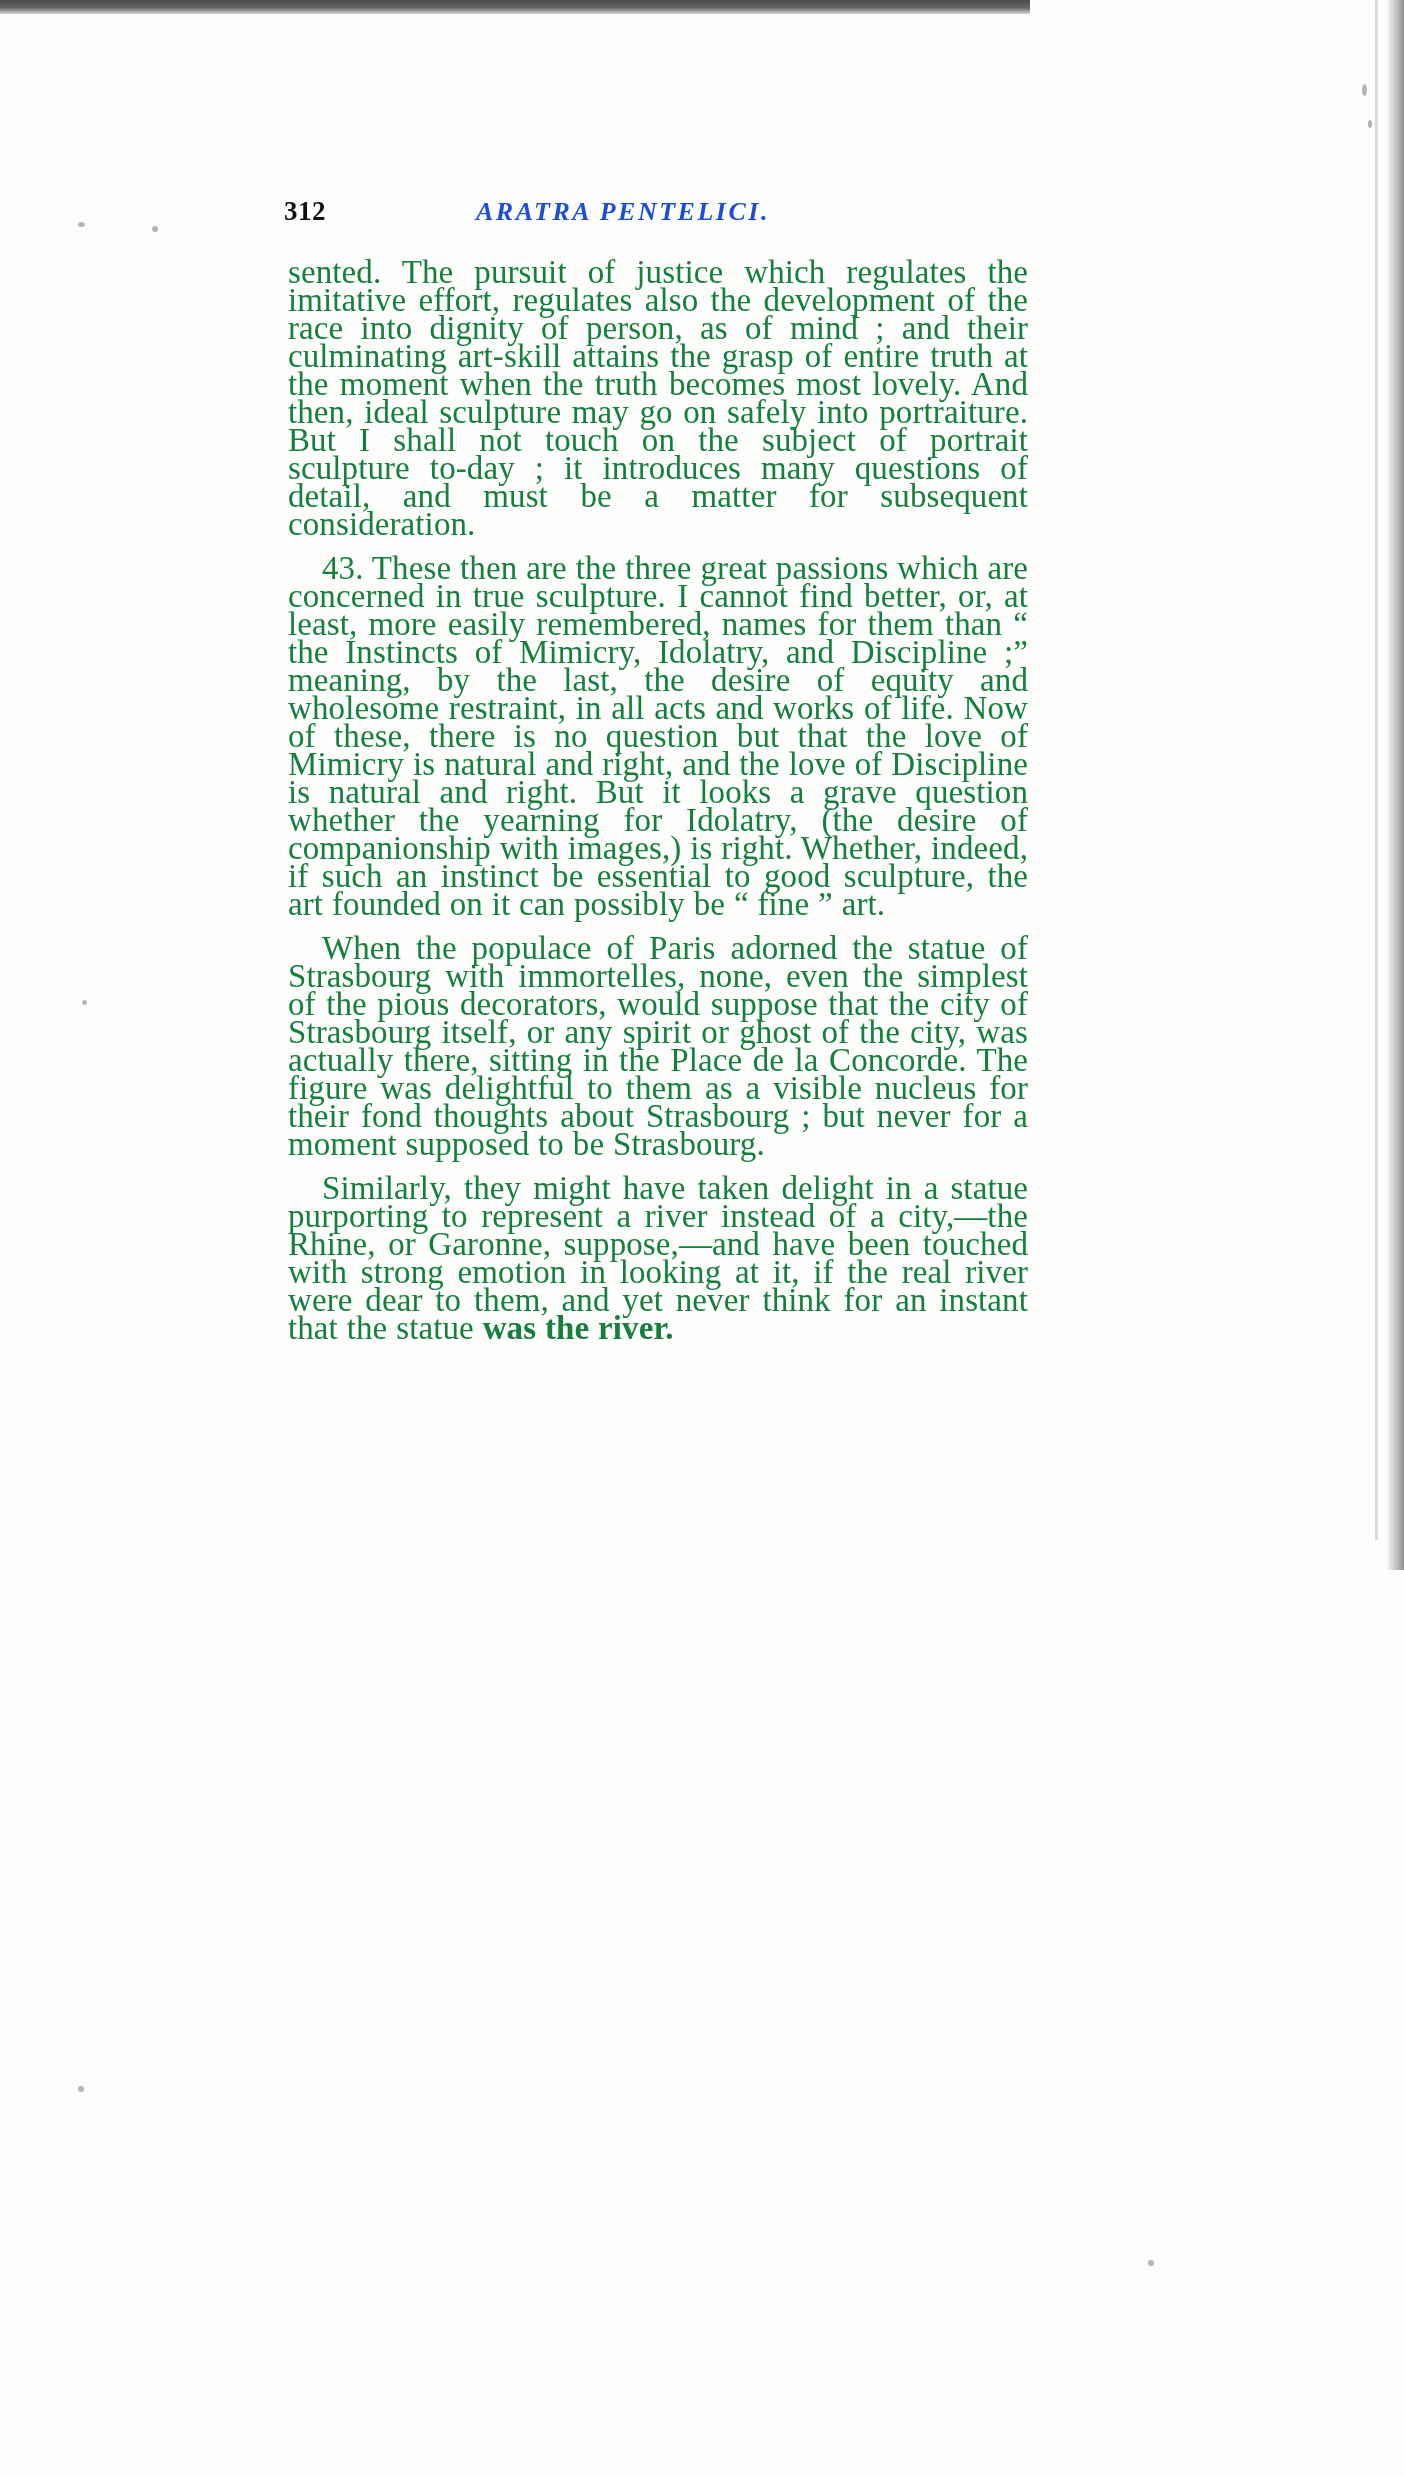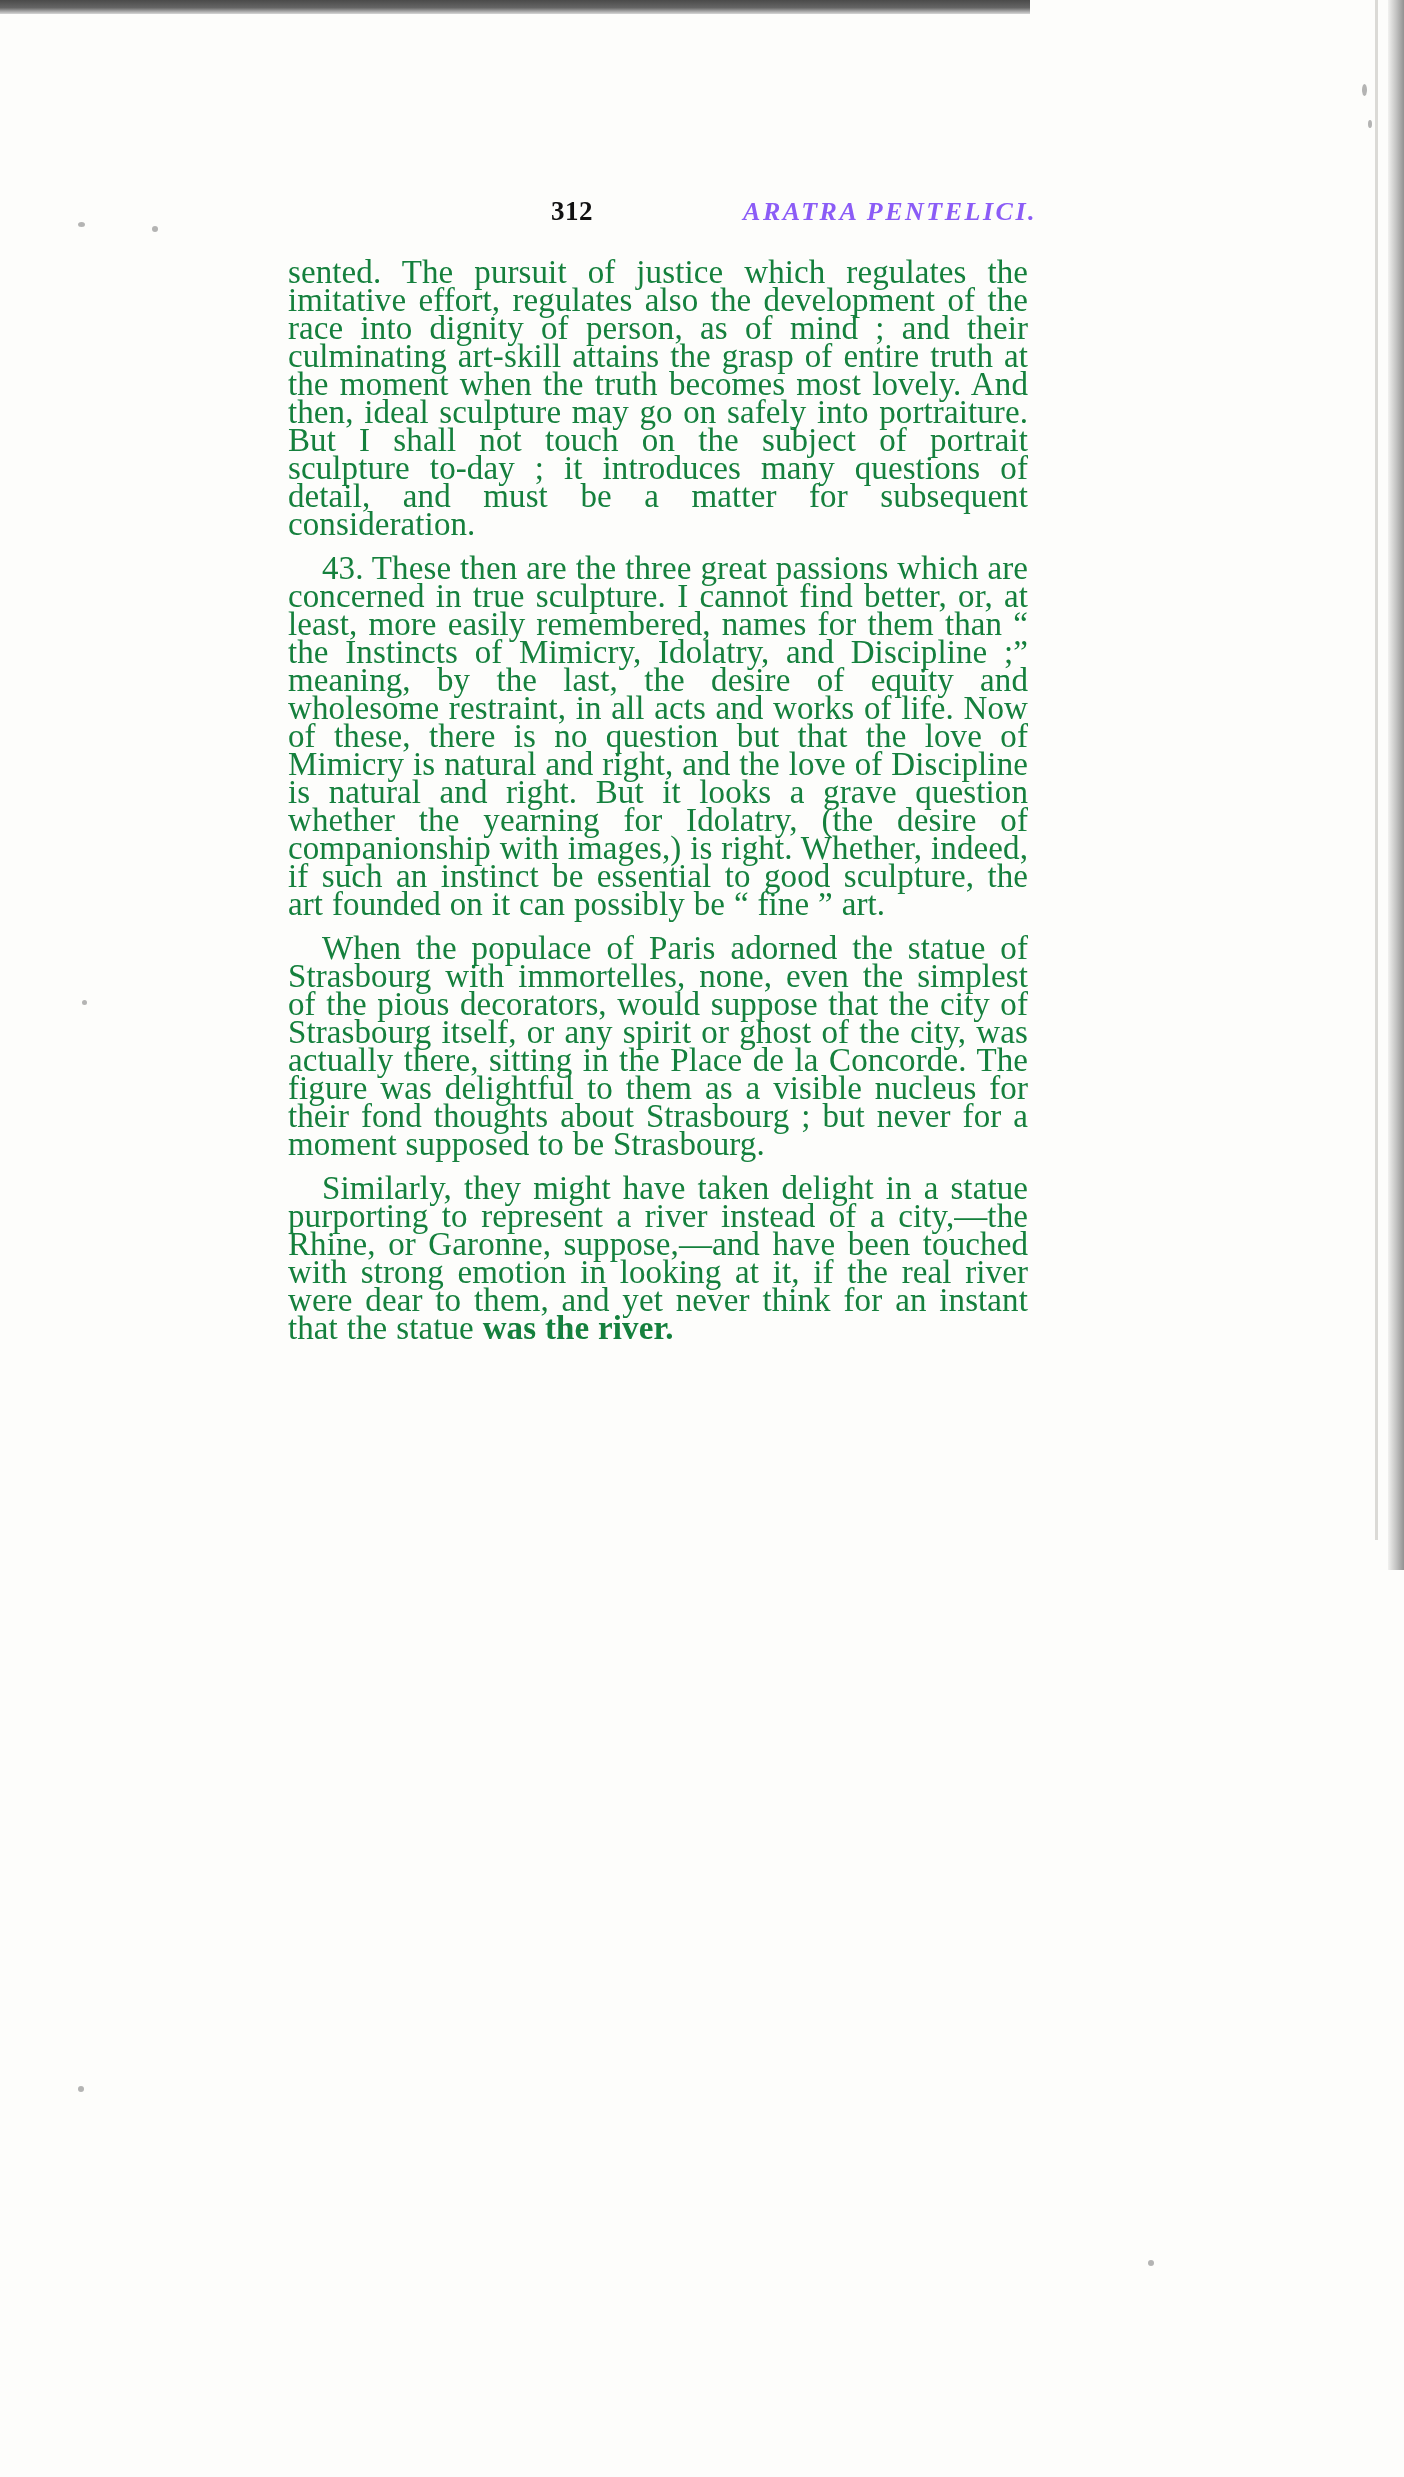--- a/index.html
+++ b/index.html
@@ -54,42 +54,41 @@
   }
 
   .content {
     position: absolute;
     left: 0; top: 0;
     width: 1404px;
   }
 
   .header-row {
     position: absolute;
-    left: 317px;
+    left: 284px;
     top: 196px;
     width: 720px;
     display: flex;
     align-items: baseline;
-    justify-content: flex-end;
   }
   .folio {
     font-family: "Liberation Serif", serif;
     font-weight: bold;
     font-size: 27px;
     letter-spacing: .5px;
     color: #111;
   }
   .running-head {
     margin-left: 150px;
     font-family: "Liberation Serif", serif;
     font-style: italic;
     font-weight: bold;
     font-size: 26px;
     letter-spacing: 2.5px;
-    color: #8b5cf6;
+    color: #1d4ed8;
   }
 
   .body-block {
     position: absolute;
     left: 288px;
     top: 258px;
     width: 740px;
   }
 
   p.para {

